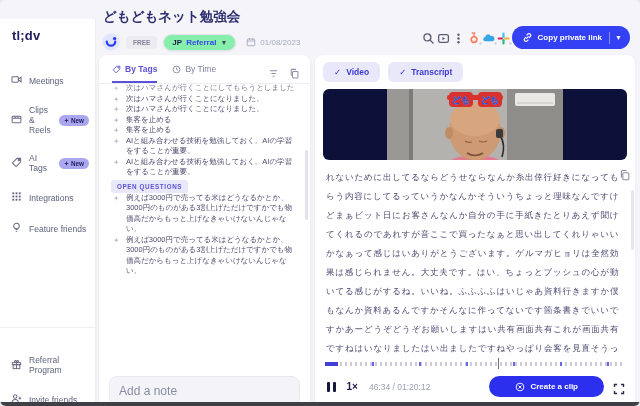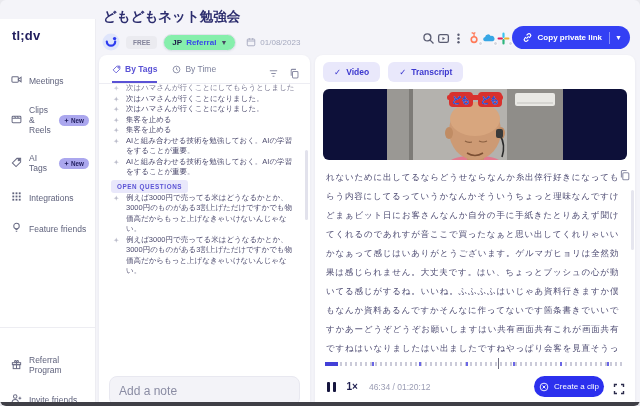--- a/index.html
+++ b/index.html
@@ -81,21 +81,21 @@
       repeating-linear-gradient(90deg,#cbcbd9 0 2px,transparent 2px 5px);
     background-size:13px 4px,100% 4px,100% 4px;
     background-repeat:no-repeat,repeat-x,repeat-x;}
   .playhead{position:absolute;top:0;width:1px;height:11px;background:#6e6e80;}
   .controls{display:flex;align-items:center;gap:11px;padding:7px 10px 9px 12px;flex:none;}
   .pause-ico{display:flex;gap:2.5px;cursor:pointer;}
   .pause-ico i{width:3px;height:10px;background:#16163f;border-radius:1px;}
   .speed{font-size:10px;font-weight:bold;color:#202050;cursor:pointer;}
   .time{font-size:8.5px;color:#9b9db4;}
   .ctrl-right{margin-left:auto;display:flex;align-items:center;gap:9px;}
-  .clip-btn{background:#2c30ee;color:#fff;border-radius:12px;height:21px;display:flex;align-items:center;gap:5px;padding:0 5px;font-size:8px;font-weight:normal;cursor:pointer;}
+  .clip-btn{background:#2c30ee;color:#fff;border-radius:12px;height:21px;display:flex;align-items:center;gap:5px;padding:0 26px;font-size:8px;font-weight:bold;cursor:pointer;}
   .clip-btn svg{width:10px;height:10px;stroke:#fff;fill:none;stroke-width:1.1;}
   .fs-ico{width:12px;height:12px;color:#2b2b4b;cursor:pointer;}
   .fs-ico svg{width:12px;height:12px;stroke:currentColor;fill:none;stroke-width:1.4;}
   .bottom-edge{position:absolute;left:0;right:0;bottom:0;height:4px;background:#3f3f46;z-index:5;border-radius:0 0 6px 6px;}
 </style>
 </head>
 <body>
 
 <div class="screen">
 

